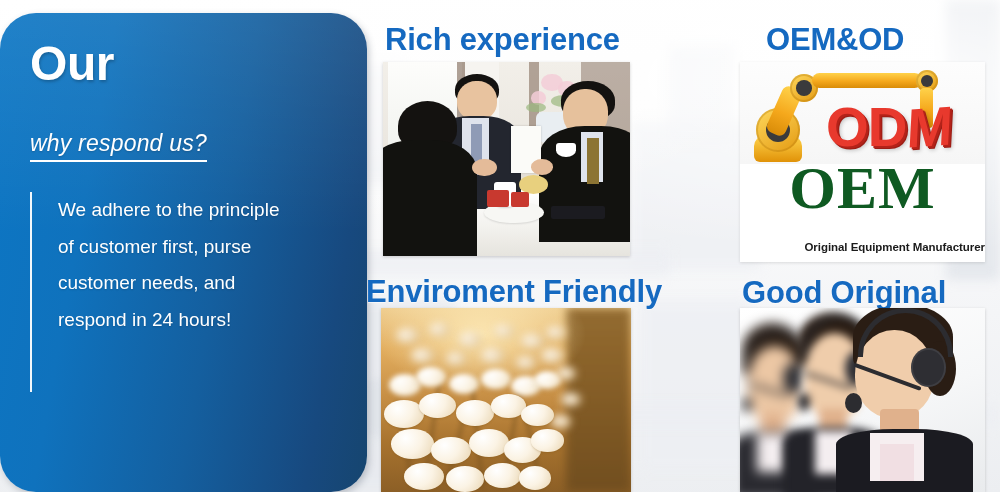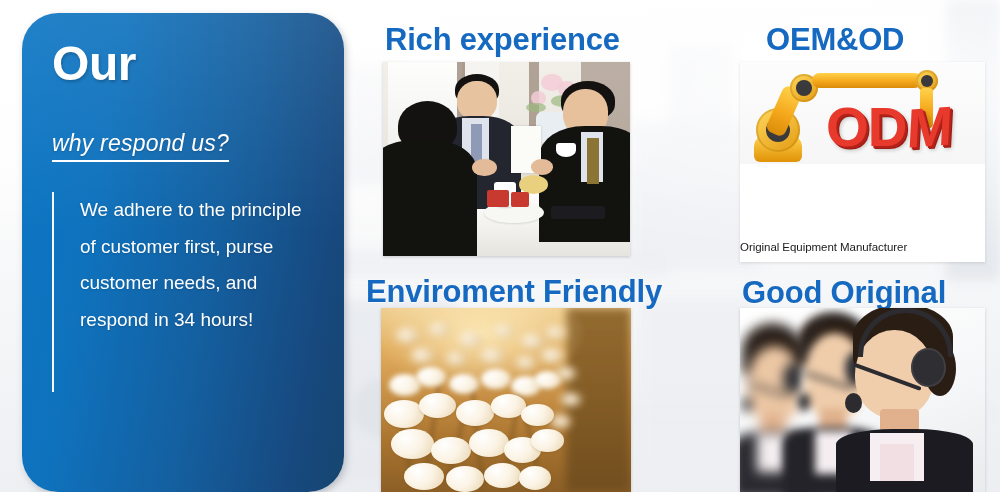--- a/index.html
+++ b/index.html
@@ -33,21 +33,21 @@
   .mch{position:absolute;background:#e6e9ee;opacity:.75;}
   .mch.soft{background:#edeff3;}
   .mch.dark{background:#dfe3e9;}
   .mch.round{border-radius:50%;}
   .blur1{filter:blur(2.5px);}
   .blur2{filter:blur(4px);}
   .blur3{filter:blur(6px);}
 
   
   #panel{
-    position:absolute;left:22px;top:13px;width:322px;height:479px;
+    position:absolute;left:0;top:13px;width:367px;height:479px;
     border-radius:36px 36px 36px 36px;
     background:linear-gradient(100deg,#0c76c4 0%,#0f72bd 26%,#145f9f 58%,#17497f 86%,#16456f 100%);
     box-shadow:2px 3px 7px rgba(70,80,95,.30);
     overflow:hidden;
   }
   #panel .gloss{
     position:absolute;left:0;top:0;width:100%;height:46%;
     background:linear-gradient(180deg,rgba(255,255,255,.085),rgba(255,255,255,0));
     pointer-events:none;
   }
@@ -169,22 +169,22 @@
     text-shadow:2px 2px 0 #b32219, 3px 3px 0 #9c1d15, 4px 4px 4px rgba(0,0,0,.22);
   }
   #odm-text .m{display:inline-block;transform:skewY(-7deg) rotate(3deg);}
   #oem-text{
     position:absolute;left:0;right:0;top:96px;text-align:center;
     font-family:"Liberation Serif", serif;
     font-size:60px;font-weight:bold;color:#0f5a22;
     letter-spacing:1px;line-height:1;
   }
   #oem-sub{
-    position:absolute;left:0;right:0;bottom:9px;text-align:left;
-    font-size:11.5px;font-weight:normal;color:#1b1b1b;letter-spacing:-.05px;
+    position:absolute;left:0;right:0;bottom:9px;text-align:right;
+    font-size:11.5px;font-weight:bold;color:#1b1b1b;letter-spacing:-.05px;
   }
 
   
   #p-cotton{left:381px;top:308px;width:250px;height:184px;box-shadow:0 1px 3px rgba(0,0,0,.18);}
   #p-cotton .sky{
     position:absolute;inset:0;
     background:linear-gradient(180deg,#f0cf92 0%,#e2ad5e 22%,#c78f45 48%,#a9742f 72%,#8c5f26 100%);
   }
   #p-cotton .glow{
     position:absolute;inset:0;
@@ -239,21 +239,21 @@
     <div class="gloss"></div>
     <div id="panel-inner">
       <h1 id="headline">
         <span class="ln ln1">Our</span>
       </h1>
 
       <div id="subhead">why respond us?</div>
 
       <div id="blurb-wrap">
         <div id="blurb-rule"></div>
-        <div id="blurb">We adhere to the principle of customer first, purse customer needs, and respond in 34 hours!</div>
+        <div id="blurb">We adhere to the principle of customer first, purse customer needs, and respond in 24 hours!</div>
       </div>
     </div>
   </div>
 
   <div class="sec-title" id="t-rich">Rich experience</div>
   <div class="sec-title" id="t-env">Enviroment Friendly</div>
   <div class="sec-title" id="t-oem">OEM&amp;OD</div>
   <div class="sec-title" id="t-svc">Good Original</div>
 
   <div class="photo soft1" id="p-meet">
@@ -317,20 +317,21 @@
     <div class="robot-seg" style="left:72px;top:11px;width:110px;height:15px;border-radius:8px;"></div>
     <div class="robot-joint" style="left:176px;top:8px;width:22px;height:22px;">
       <div class="cap"></div>
     </div>
     <div class="robot-seg" style="left:180px;top:26px;width:13px;height:40px;border-radius:4px;"></div>
 
     <div id="odm-text">
       <span>O</span><span>D</span><span class="m">M</span>
     </div>
 
+    <div id="oem-text">OEM</div>
     <div id="oem-sub">Original Equipment Manufacturer</div>
   </div>
 
   <div class="photo" id="p-cotton">
     <div class="ph-inner">
       <div class="sky"></div>
       <div class="soil"></div>
       <div class="glow"></div>
 
       <div class="boll dim blur2" style="left:6%;top:11%;width:9%;height:8%;"></div>

